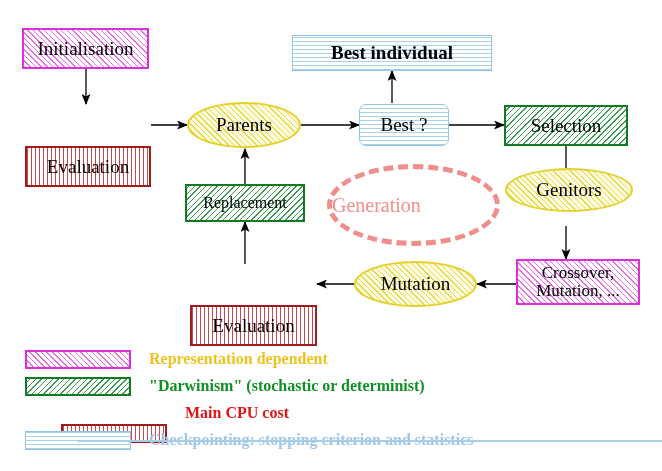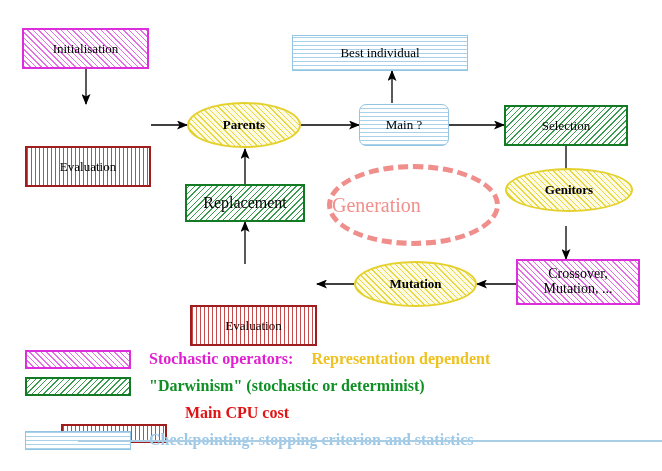--- a/index.html
+++ b/index.html
@@ -39,28 +39,27 @@
     background-color:#ffffff;
     background-image:repeating-linear-gradient(0deg,
         #a7d2ea 0px, #a7d2ea 1px, #ffffff 1px, #ffffff 4px);
     border:1px solid #93c4e2;
   }
   .pat-yellow{
     background-color:#fdfbe2;
     background-image:repeating-linear-gradient(45deg,
         #e8d642 0px, #e8d642 1px, rgba(255,255,255,0) 1px, rgba(255,255,255,0) 4px);
     border:2px solid #e4d12e;
-    font-weight:bold;
   }
   .ellipse{border-radius:50%;}
   .rounded{border-radius:7px;}
 
-  .label-big{font-size:13px;}
+  .label-big{font-size:19px;}
   .label-mid{font-size:16px;}
-  .label-small{font-size:14px;}
+  .label-small{font-size:17px;}
 
   
   #generation-ellipse{
     position:absolute;box-sizing:border-box;
     border:5px dashed #ef8e8a;border-radius:50%;
     display:flex;align-items:center;justify-content:flex-start;
     color:#f08f8b;font-size:20px;
   }
 
   
@@ -116,24 +115,24 @@
 
 <div class="node pat-red label-big" style="left:25px;top:105px;width:126px;height:41px;">
   <span>Evaluation</span>
 </div>
 
 <div class="node pat-yellow ellipse label-big" style="left:187px;top:102px;width:114px;height:46px;">
   <span>Parents</span>
 </div>
 
 <div class="node pat-blue rounded label-big" style="left:359px;top:104px;width:90px;height:42px;">
-  <span>Main ?</span>
+  <span>Best ?</span>
 </div>
 
-<div class="node pat-blue label-big" style="left:292px;top:35px;width:176px;height:36px;">
+<div class="node pat-blue label-big" style="left:292px;top:35px;width:200px;height:36px;font-weight:bold;">
   <span>Best individual</span>
 </div>
 
 <div class="node pat-green label-big" style="left:504px;top:105px;width:124px;height:41px;text-align:right;">
   <span>Selection</span>
 </div>
 
 <div class="node pat-yellow ellipse label-big" style="left:505px;top:168px;width:128px;height:44px;">
   <span>Genitors</span>
 </div>
@@ -156,21 +155,20 @@
 </div>
 
 <div id="generation-ellipse" style="left:327px;top:164px;width:173px;height:82px;">
   <span>Generation</span>
 </div>
 
 <div id="legend">
 
   <div class="legend-row" style="top:8px;">
     <div class="swatch pat-magenta"></div>
-    <div class="legend-text t-magenta">Stochastic operators:</div>
     <div class="legend-text t-gold" style="">Representation dependent</div>
   </div>
 
   <div class="legend-row" style="top:35px;">
     <div class="swatch pat-green"></div>
     <div class="legend-text t-green">"Darwinism" (stochastic or determinist)</div>
   </div>
 
   <div class="legend-row" style="top:62px;padding-left:36px;">
     <div class="swatch pat-red"></div>

